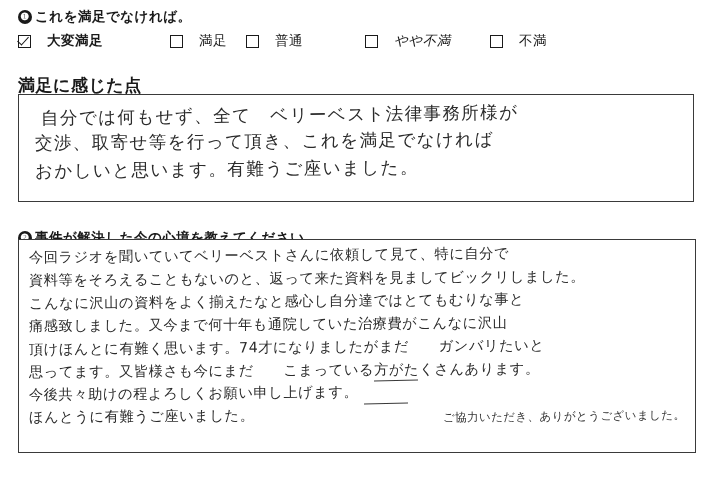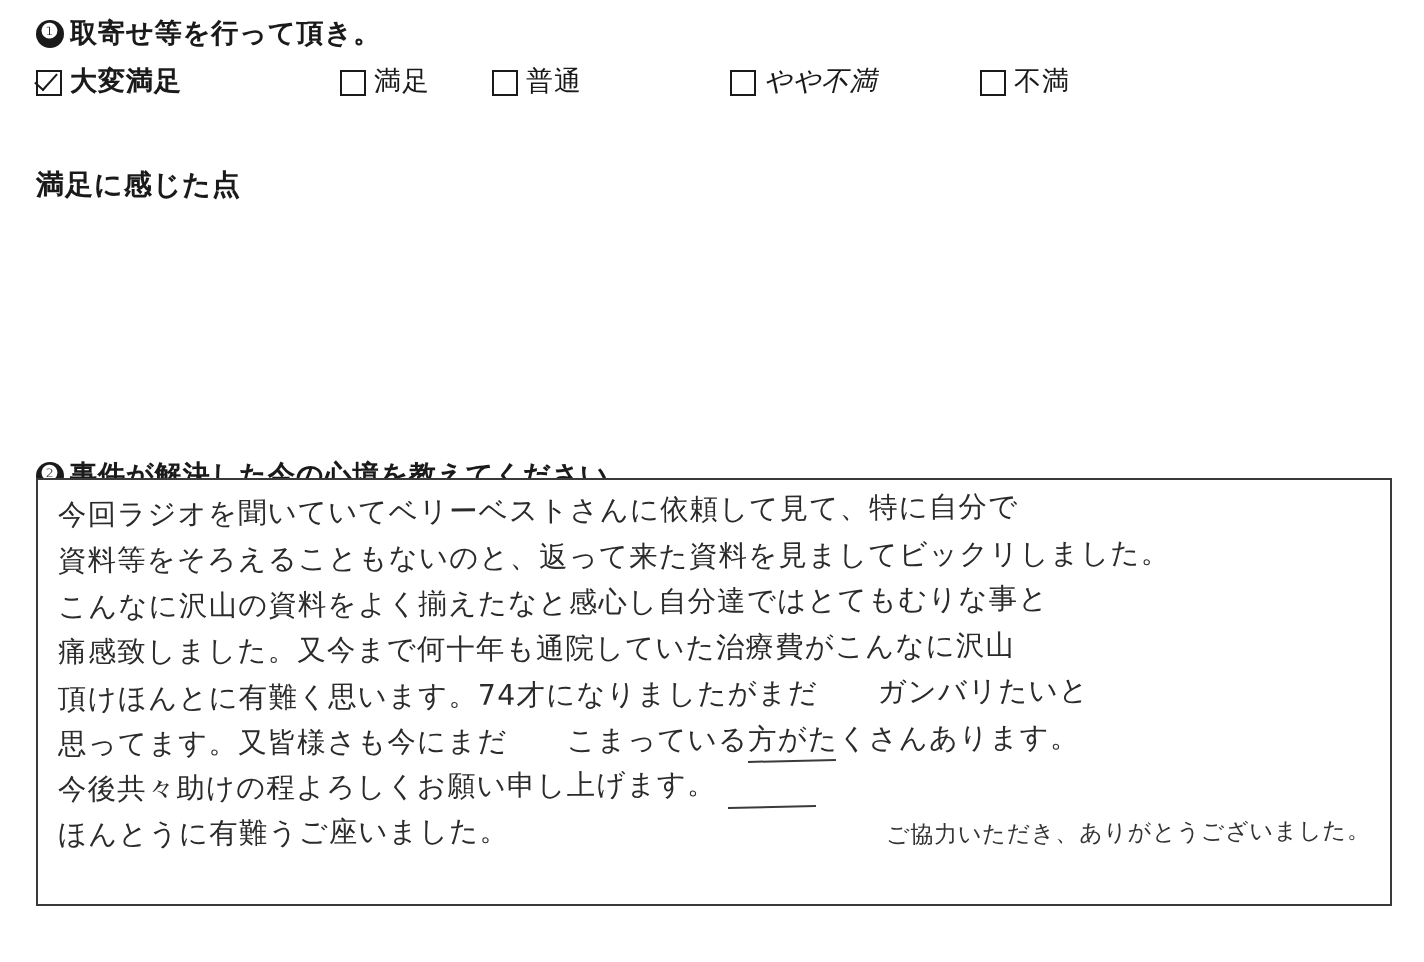--- a/index.html
+++ b/index.html
@@ -55,20 +55,21 @@
     top: 32px;
     width: 676px;
     height: 22px;
   }
   .choice {
     position: absolute;
     display: flex;
     align-items: center;
     font-size: 13.5px;
     letter-spacing: 0.5px;
+    gap: 12px;
   }
   .choice .box {
     width: 11px;
     height: 11px;
     border: 1.3px solid #1a1a1a;
     display: inline-block;
     margin-right: 4px;
     position: relative;
     flex: none;
   }
@@ -87,22 +88,22 @@
   .c0 { left: 0px; }
   .c1 { left: 133px; margin-left: 19px; }
   .c2 { left: 228px; }
   .c3 { left: 347px; font-style: italic; }
   .c4 { left: 472px; text-align: center; }
 
   
   #subhead {
     position: absolute;
     left: 18px;
-    top: 84px;
-    font-size: 14px;
+    top: 74px;
+    font-size: 17px;
     font-weight: bold;
     letter-spacing: 0.5px;
   }
 
   
   .answer-box {
     position: absolute;
     border: 1.1px solid #3a3a3a;
     background: #fff;
     overflow: hidden;
@@ -162,21 +163,21 @@
   #dash1 { left: 355px; top: 140px; width: 44px; }
   #dash2 { left: 345px; top: 163px; width: 44px; }
 </style>
 </head>
 <body>
 
 <div class="sheet">
 
   <div class="q-line" id="q1">
     <span class="q-num">❶</span>
-    <span>取寄せ等を行って頂き。</span>
+    <span>これを満足でなければ。</span>
   </div>
 
   <div class="choices">
     <div class="choice checked c0">
       <span class="box"></span>
       <span class="label">大変満足</span>
     </div>
     <div class="choice c1">
       <span class="box"></span>
       <span class="label">満足</span>
@@ -190,20 +191,27 @@
       <span class="label">やや不満</span>
     </div>
     <div class="choice c4">
       <span class="box"></span>
       <span class="label">不満</span>
     </div>
   </div>
 
   <div id="subhead">満足に感じた点</div>
 
+  <div class="answer-box" id="answer1">
+    <div class="hw">
+      <div class="hw-line" id="a1l0">自分では何もせず、全て　ベリーベスト法律事務所様が</div>
+      <div class="hw-line" id="a1l1">交渉、取寄せ等を行って頂き、これを満足でなければ</div>
+      <div class="hw-line" id="a1l2">おかしいと思います。有難うご座いました。</div>
+    </div>
+  </div>
 
   <div class="q-line" id="q2">
     <span class="q-num">❷</span>
     <span>事件が解決した今の心境を教えてください。</span>
   </div>
 
   <div class="answer-box" id="answer2">
     <div class="hw">
       <div class="hw-line" id="a2l0">今回ラジオを聞いていてベリーベストさんに依頼して見て、特に自分で</div>
       <div class="hw-line" id="a2l1">資料等をそろえることもないのと、返って来た資料を見ましてビックリしました。</div>

